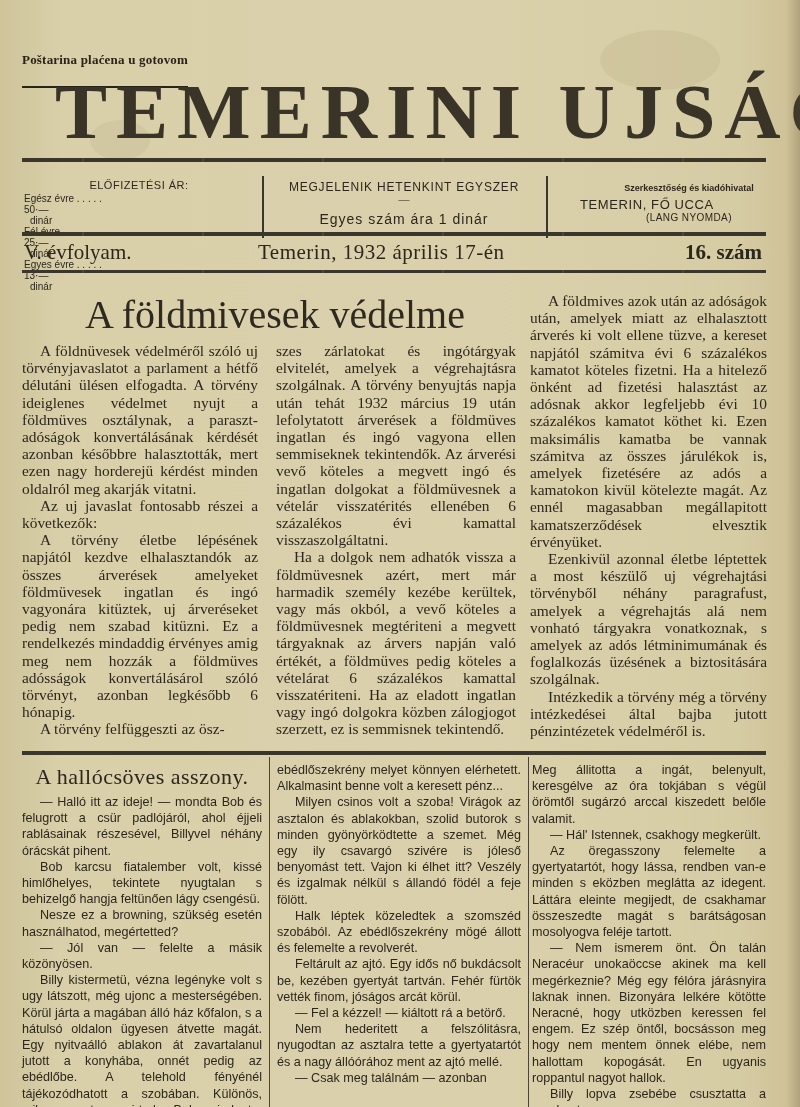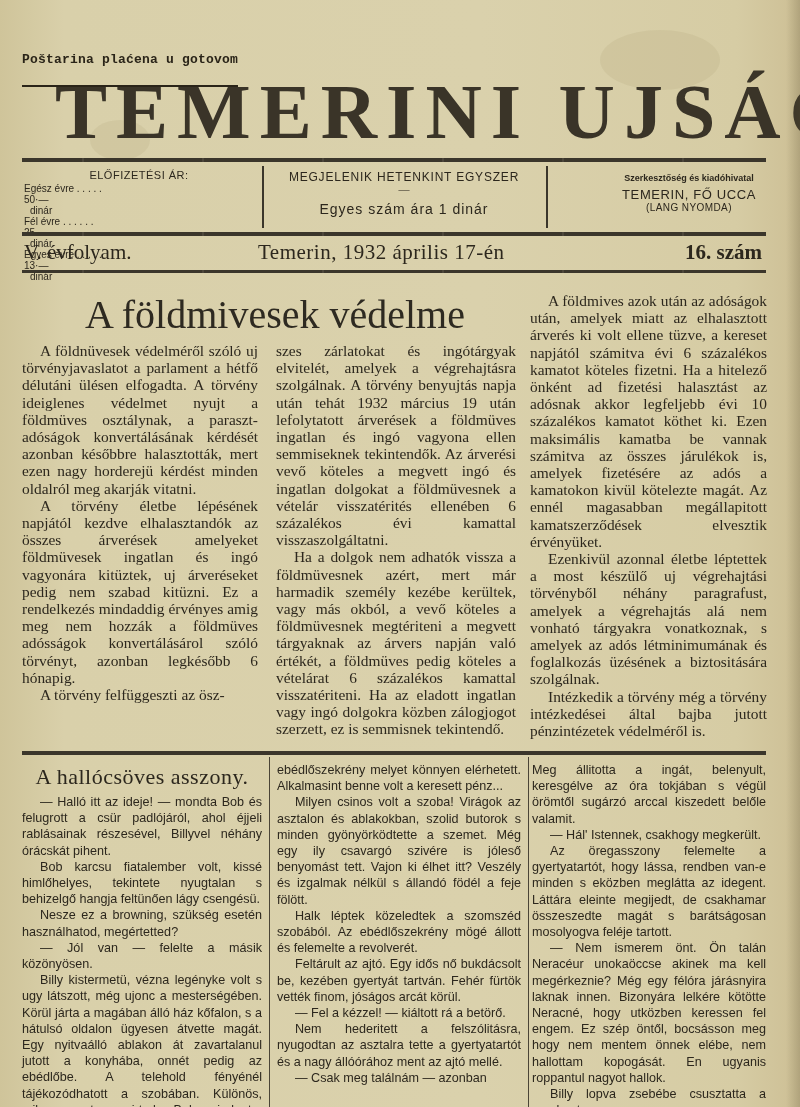--- a/index.html
+++ b/index.html
@@ -9,47 +9,47 @@
     font-family: "Liberation Serif", serif;
     color: #2c271d;
     position: relative;
   }
   .page {
     position: absolute; left: 0; top: 0; width: 800px; height: 1107px;
     background: linear-gradient(90deg, #cfc49a 0%, #d9d0aa 8%, #dad1ac 60%, #d6cca4 92%, #cdbf95 100%);
   }
   .postal {
     position: absolute; left: 22px; top: 52px;
-    font-family: Liberation Mono, monospace; font-weight: bold;
+    font-family: Liberation Serif, serif; font-weight: bold;
     font-size: 13px; letter-spacing: 0.2px; color: #2a2418;
     border-bottom: 2px solid #2a2418; padding-bottom: 18px;
   }
   .masthead {
     position: absolute; left: 55px; top: 70px; width: 690px;
     font-family: "Liberation Serif", serif; font-weight: bold;
     font-size: 78px; line-height: 84px; letter-spacing: 9px;
     color: #3a3428; white-space: nowrap;
   }
   .rule {
     position: absolute; left: 22px; width: 744px; height: 4px;
     background: repeating-linear-gradient(90deg, #3b362b 0 60px, #4c463a 60px 62px, #3b362b 62px 120px);
   }
-  .infobox { position: absolute; left: 22px; top: 164px; width: 744px; height: 66px; }
+  .infobox { position: absolute; left: 22px; top: 174px; width: 744px; height: 66px; }
   .info-col { position: absolute; top: 0; height: 66px; }
   .vline { position: absolute; top: 2px; width: 1.5px; height: 62px; background: #3b362b; }
   .sub-title { font-family: "Liberation Sans", sans-serif; font-size: 11px; text-align: center; letter-spacing: 0.5px; margin-top: 5px; }
   .price-row { font-family: "Liberation Sans", sans-serif; font-size: 10px; line-height: 11px; display: flex; flex-direction: column; }
   .price-row .lbl { width: 150px; }
   .price-row .amt { width: 36px; text-align: left; }
   .price-row .cur { margin-left: 6px; }
   .mid-top { font-family: "Liberation Sans", sans-serif; font-size: 12px; letter-spacing: 0.8px; text-align: center; margin-top: 6px; }
   .mid-dash { text-align: center; font-size: 11px; line-height: 11px; }
   .mid-bottom { font-family: "Liberation Sans", sans-serif; font-size: 14px; letter-spacing: 1px; text-align: center; margin-top: 6px; }
   .right-top { font-family: "Liberation Sans", sans-serif; font-weight: bold; font-size: 9px; text-align: center; margin-top: 9px; }
-  .right-mid { font-family: "Liberation Sans", sans-serif; font-size: 13px; letter-spacing: 0.6px; text-align: center; margin-top: 4px; }
+  .right-mid { font-family: "Liberation Sans", sans-serif; font-size: 13px; letter-spacing: 0.6px; text-align: left; margin-top: 4px; }
   .right-bottom { font-family: "Liberation Sans", sans-serif; font-size: 10px; letter-spacing: 0.4px; text-align: center; }
   .dateline { position: absolute; left: 22px; top: 240px; width: 744px; height: 28px; font-size: 21px; }
   .dateline span { position: absolute; top: 0; }
   .main-headline {
     position: absolute; left: 30px; top: 290px; width: 490px; text-align: center;
     font-family: "Liberation Serif", serif; font-size: 40px; line-height: 50px; color: #2e2a21;
   }
   .col { position: absolute; font-family: "Liberation Serif", serif; font-size: 15.4px; line-height: 17.2px; text-align: justify; }
   .col p { margin: 0; text-indent: 18px; }
   .col p.noind { text-indent: 0; }
@@ -117,20 +117,21 @@
     <span style="left:236px;letter-spacing:0.5px;">Temerin, 1932 április 17-én</span>
     <span style="right:4px;font-weight:bold;">16. szám</span>
   </div>
 
   <div class="rule" style="top:270px;height:3px;"></div>
 
   <div class="main-headline">A földmivesek védelme</div>
 
   <div class="col" style="left:22px;top:342px;width:236px;">
     <p>A földnüvesek védelméről szóló uj törvényjavaslatot a parlament a hétfő délutáni ülésen elfogadta. A törvény ideiglenes védelmet nyujt a földmüves osztálynak, a paraszt-adóságok konvertálásának kérdését azonban későbbre halasztották, mert ezen nagy horderejü kérdést minden oldalról meg akarják vitatni.</p>
+    <p>Az uj javaslat fontosabb részei a következők:</p>
     <p>A törvény életbe lépésének napjától kezdve elhalasztandók az összes árverések amelyeket földmüvesek ingatlan és ingó vagyonára kitüztek, uj árveréseket pedig nem szabad kitüzni. Ez a rendelkezés mindaddig érvényes amig meg nem hozzák a földmüves adósságok konvertálásárol szóló törvényt, azonban legkésőbb 6 hónapig.</p>
     <p>A törvény felfüggeszti az ösz-</p>
   </div>
 
   <div class="col" style="left:276px;top:342px;width:240px;">
     <p class="noind">szes zárlatokat és ingótárgyak elvitelét, amelyek a végrehajtásra szolgálnak. A törvény benyujtás napja után tehát 1932 március 19 után lefolytatott árverések a földmüves ingatlan és ingó vagyona ellen semmiseknek tekintendők. Az árverési vevő köteles a megvett ingó és ingatlan dolgokat a földmüvesnek a vételár visszatérités ellenében 6 százalékos évi kamattal visszaszolgáltatni.</p>
     <p>Ha a dolgok nem adhatók vissza a földmüvesnek azért, mert már harmadik személy kezébe kerültek, vagy más okból, a vevő köteles a földmüvesnek megtériteni a megvett tárgyaknak az árvers napján való értékét, a földmüves pedig köteles a vételárat 6 százalékos kamattal visszatériteni. Ha az eladott ingatlan vagy ingó dolgokra közben zálogjogot szerzett, ez is semmisnek tekintendő.</p>
   </div>
 
   <div class="col" style="left:530px;top:292px;width:237px;">

